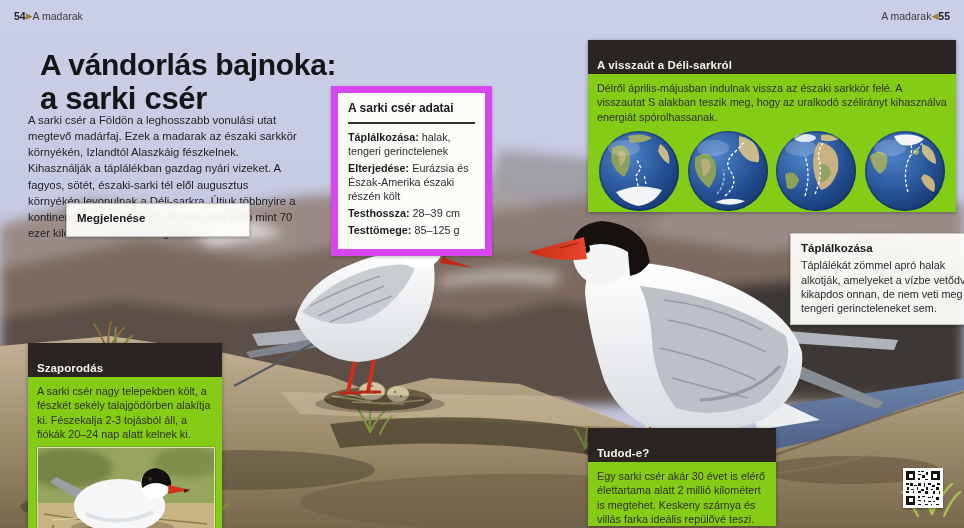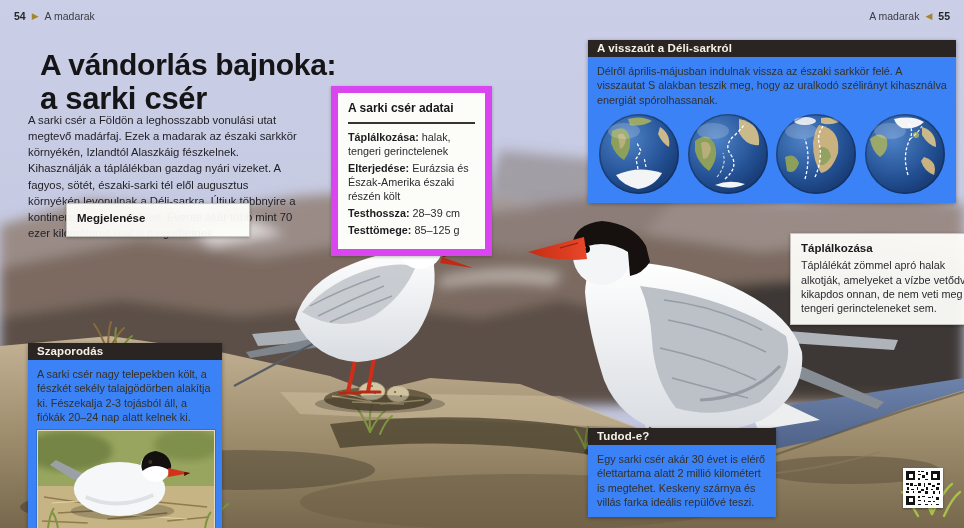--- a/index.html
+++ b/index.html
@@ -3,21 +3,21 @@
 <meta charset="utf-8">
 <style>
   html,body{margin:0;padding:0;background:#666;}
   .spread{
     position:relative;width:964px;height:528px;overflow:hidden;
     font-family:"Liberation Sans",sans-serif;background:#c6cae1;
   }
   .scene{position:absolute;left:0;top:0;width:964px;height:528px;display:block;}
 
   
-  .hdr{position:absolute;top:10px;font-size:10.5px;color:#3a3a40;display:flex;align-items:center;gap:6px;}
+  .hdr{position:absolute;top:10px;font-size:10.5px;color:#3a3a40;display:flex;align-items:center;}
   .hdr-l{left:14px;}
   .hdr-r{right:14px;}
   .pnum{font-weight:bold;color:#26262a;}
   .arr{color:#a5842f;font-size:9px;line-height:1;}
   .htitle{color:#3c3c44;}
 
   
   .title{position:absolute;left:28px;top:36px;margin:12px;color:#151518;line-height:1.12;letter-spacing:-.3px;}
   .title .t1{display:block;font-size:30px;font-weight:600;}
   .title .t2{display:block;font-size:31px;font-weight:800;}
@@ -37,22 +37,22 @@
     background:#fcfcf9;border:7px solid #d946ef;box-shadow:0 1px 3px rgba(0,0,0,.25);
     padding:8px 10px 9px;font-size:10.8px;line-height:1.3;color:#2b2b2f;}
   .databox-title{font-weight:bold;font-size:12px;color:#17171a;}
   .rule{border-top:2px solid #37332c;margin:5px 0 6px;}
   .drow{margin-bottom:3px;}
   .dlabel{font-weight:bold;color:#1c1c1f;}
 
   
   .cbox{position:absolute;box-shadow:0 1px 4px rgba(0,0,0,.35);box-sizing:border-box;}
   .cbox-hdr{background:#2a2522;color:#f6f1e4;font-weight:bold;font-size:11.5px;
-    padding:2px 9px 3px;letter-spacing:.1px;}
-  .cbox-body{background:#3b82f6;padding:7px 9px 8px;font-size:10.8px;line-height:1.33;color:#33302a;}
+    padding:19px 9px 3px;letter-spacing:.1px;}
+  .cbox-body{background:#84cc16;padding:7px 9px 0;font-size:10.8px;line-height:1.33;color:#33302a;}
   .box-visszaut{left:588px;top:40px;width:368px;}
   .box-szaporodas{left:28px;top:343px;width:194px;}
   .box-tudode{left:588px;top:428px;width:188px;}
 
   .globes{display:flex;justify-content:space-between;align-items:center;margin-top:6px;padding:0 1px;}
   .globe{display:block;}
 
   .nest-photo{margin-top:6px;border:1px solid #e6dcbc;box-shadow:0 0 0 1px rgba(0,0,0,.15);
     display:block;width:100%;height:97px;}
 

